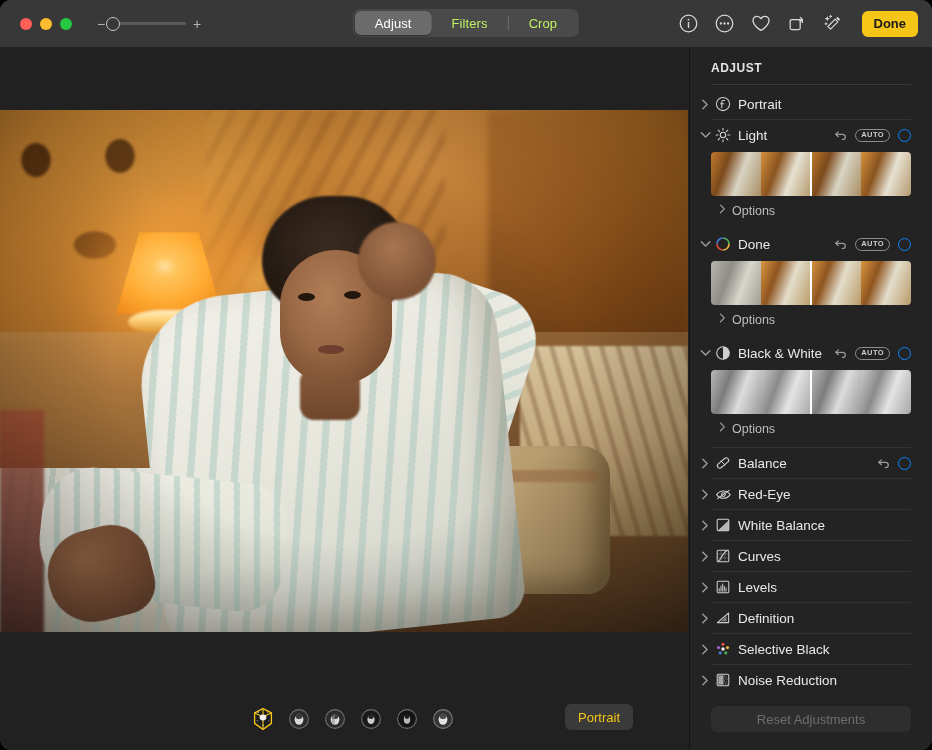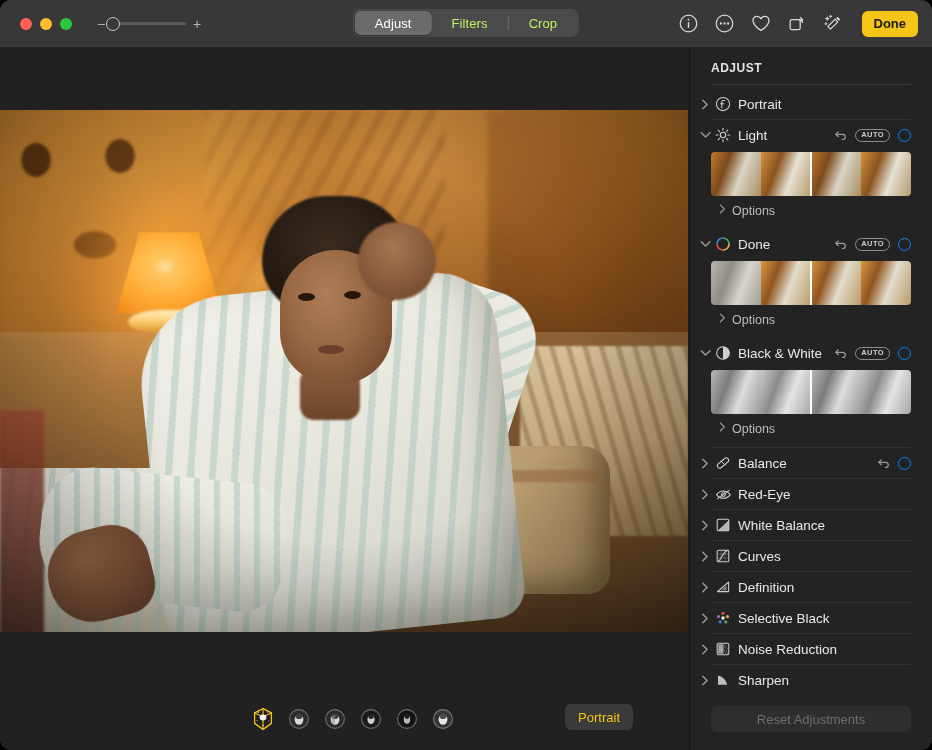--- a/index.html
+++ b/index.html
@@ -990,20 +990,43 @@
               <rect x="2.2" y="2.2" width="11.6" height="11.6" rx="1.4" fill="none" stroke="currentColor" stroke-width="1.05"></rect>
               <path d="M2.2 13.8C6.3 13.8 7.2 2.2 13.8 2.2" fill="none" stroke="currentColor" stroke-width="1.05"></path>
               <path d="M6.1 2.2v11.6M9.9 2.2v11.6M2.2 6.1h11.6M2.2 9.9h11.6" stroke="currentColor" stroke-width=".5" opacity=".6"></path>
             </svg>
           </span>
           <span class="adj-label">Curves</span>
         </div>
         <div class="row-rule"></div>
       </div>
 
+      <div class="adj-section">
+        <div class="adj-row">
+          <span class="chev">
+            <svg width="8" height="11" viewBox="0 0 8 11">
+                <path d="M1.8 1.2l4.3 4.3-4.3 4.3" fill="none" stroke="currentColor" stroke-width="1.45" stroke-linecap="round" stroke-linejoin="round"></path>
+              </svg>
+          </span>
+          <span class="adj-icon">
+            <svg width="16" height="16" viewBox="0 0 16 16">
+              <rect x="2.2" y="2.2" width="11.6" height="11.6" rx="1.4" fill="none" stroke="currentColor" stroke-width="1.05"></rect>
+              <g fill="currentColor" opacity=".9">
+                <rect x="3.7" y="9.2" width="1.1" height="3.4"></rect>
+                <rect x="5.4" y="6.6" width="1.1" height="6.0"></rect>
+                <rect x="7.1" y="4.6" width="1.1" height="8.0"></rect>
+                <rect x="8.8" y="7.0" width="1.1" height="5.6"></rect>
+                <rect x="10.5" y="8.6" width="1.1" height="4.0"></rect>
+              </g>
+            </svg>
+          </span>
+          <span class="adj-label">Levels</span>
+        </div>
+        <div class="row-rule"></div>
+      </div>
 
       <div class="adj-section">
         <div class="adj-row">
           <span class="chev">
             <svg width="8" height="11" viewBox="0 0 8 11">
                 <path d="M1.8 1.2l4.3 4.3-4.3 4.3" fill="none" stroke="currentColor" stroke-width="1.45" stroke-linecap="round" stroke-linejoin="round"></path>
               </svg>
           </span>
           <span class="adj-icon">
             <svg width="16" height="16" viewBox="0 0 16 16">

